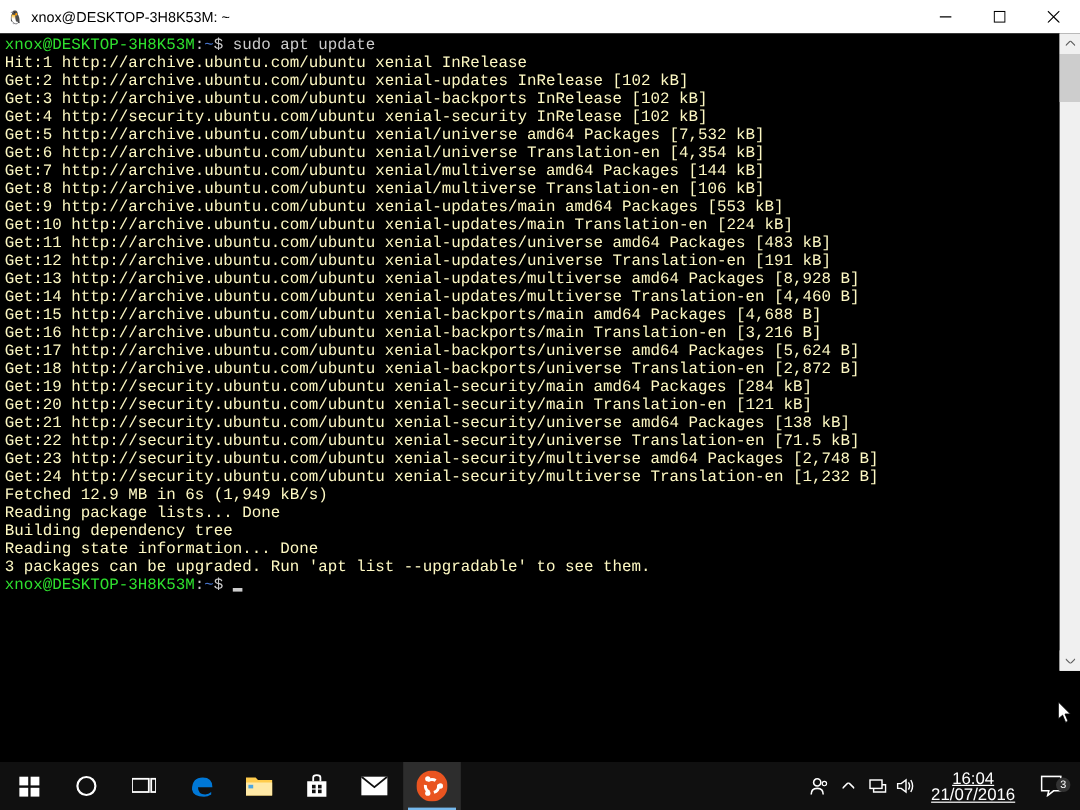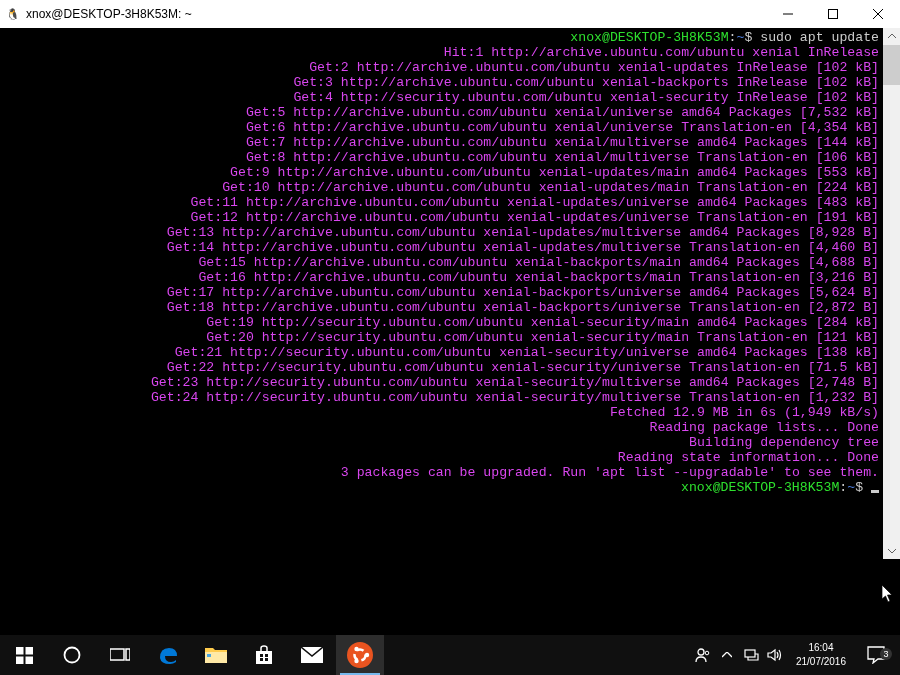--- a/index.html
+++ b/index.html
@@ -57,21 +57,20 @@
       background: transparent;
       border: none;
       cursor: pointer;
     }
     .terminal-container {
       width: 100%;
       height: 531px;
       background: #000;
       position: relative;
       display: flex;
-      text-align: right;
     }
     .terminal {
       flex: 1;
       background: #000;
       padding: 2px 4px;
       font-family: Consolas, 'Courier New', monospace;
       font-size: 13.2px;
       line-height: 15px;
       color: #ccc;
       overflow: hidden;
@@ -86,21 +85,21 @@
     .prompt-path {
       color: #4e7fe0;
     }
     .prompt-dollar {
       color: #ccc;
     }
     .cmd-text {
       color: #ccc;
     }
     .output-line {
-      color: #d946ef;
+      color: #fef9c3;
     }
     .scrollbar {
       width: 17px;
       background: #f0f0f0;
       height: 100%;
       position: relative;
     }
     .scrollbar-up, .scrollbar-down {
       width: 17px;
       height: 17px;
@@ -183,25 +182,26 @@
       height: 40px;
       display: flex;
       align-items: center;
       justify-content: center;
       color: #fff;
       font-size: 14px;
       cursor: pointer;
     }
     .clock {
       color: #fff;
-      font-size: 10px;
+      font-size: 14px;
       text-align: center;
       line-height: 14px;
       padding: 0 8px;
       cursor: pointer;
+      text-decoration: underline;
     }
     .notification-icon {
       width: 40px;
       display: flex;
       align-items: center;
       justify-content: center;
       color: #fff;
       cursor: pointer;
       position: relative;
     }

